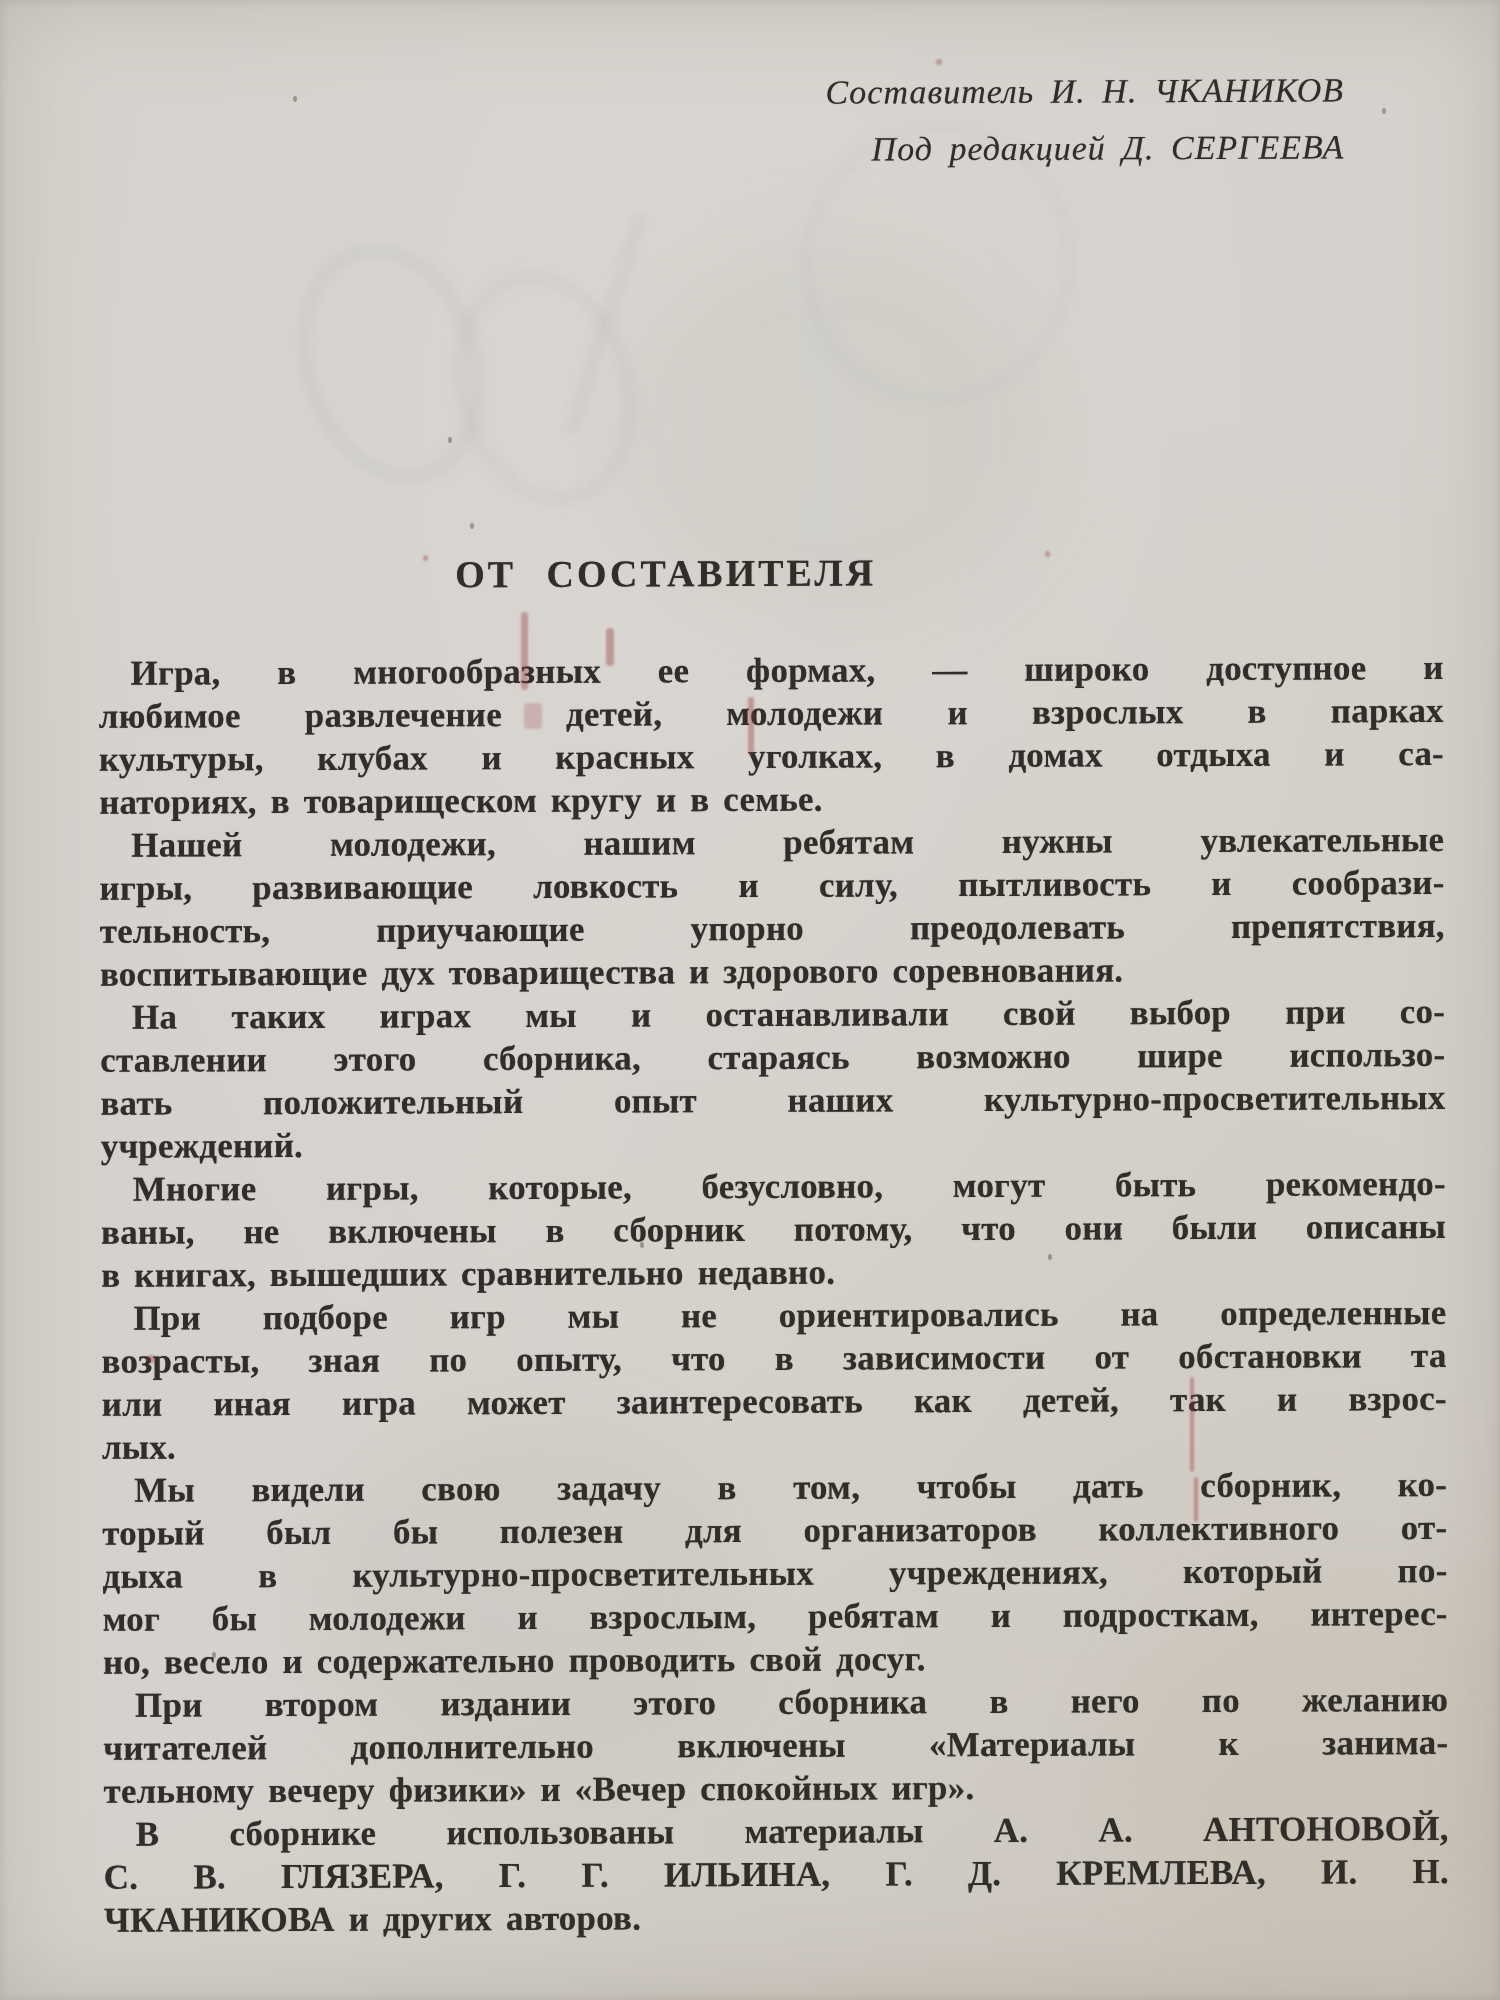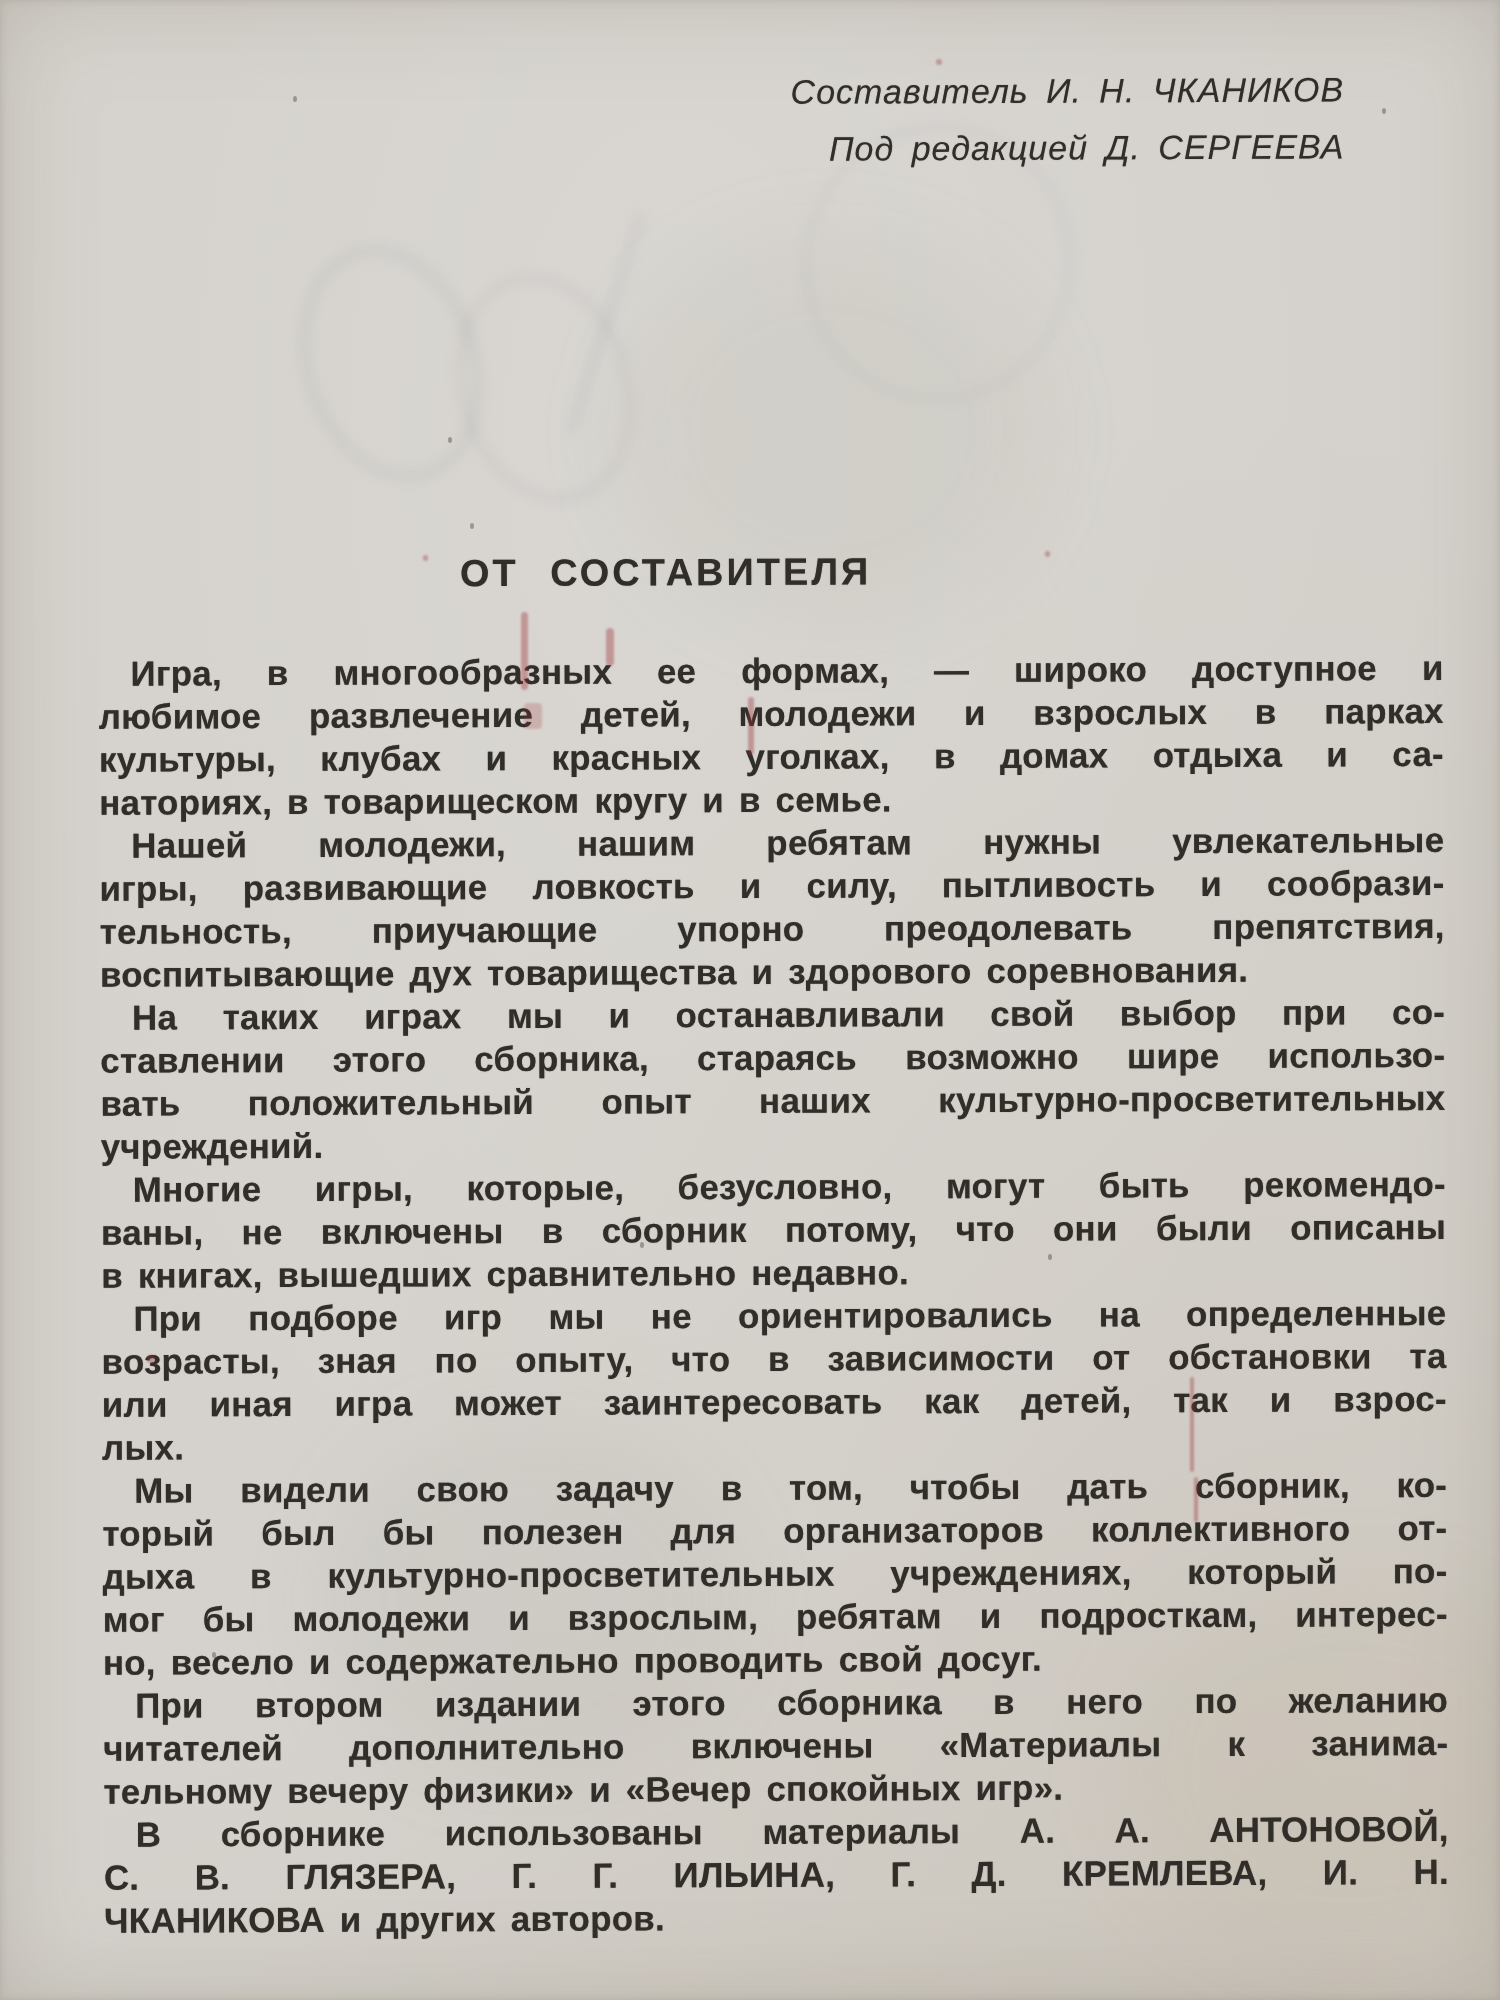--- a/index.html
+++ b/index.html
@@ -1,19 +1,19 @@
 <!DOCTYPE html>
 <html><head>
 <meta charset="utf-8">
 <style>
   html,body{margin:0;padding:0;background:#2a2a2a;}
   .page{
     position:relative;width:1500px;height:2000px;overflow:hidden;
     background:#d5d2cd;
-    font-family:Liberation Sans, sans-serif;
+    font-family:Liberation Serif, serif;
   }
   .tone{
     position:absolute;inset:0;pointer-events:none;
     background:
       radial-gradient(ellipse at 45% 22%, rgba(255,255,255,.10), transparent 62%),
       radial-gradient(ellipse at 85% 90%, rgba(170,152,125,.12), transparent 55%),
       linear-gradient(160deg, transparent 72%, rgba(168,152,128,.12));
   }
   .vignette{
     position:absolute;inset:0;pointer-events:none;

